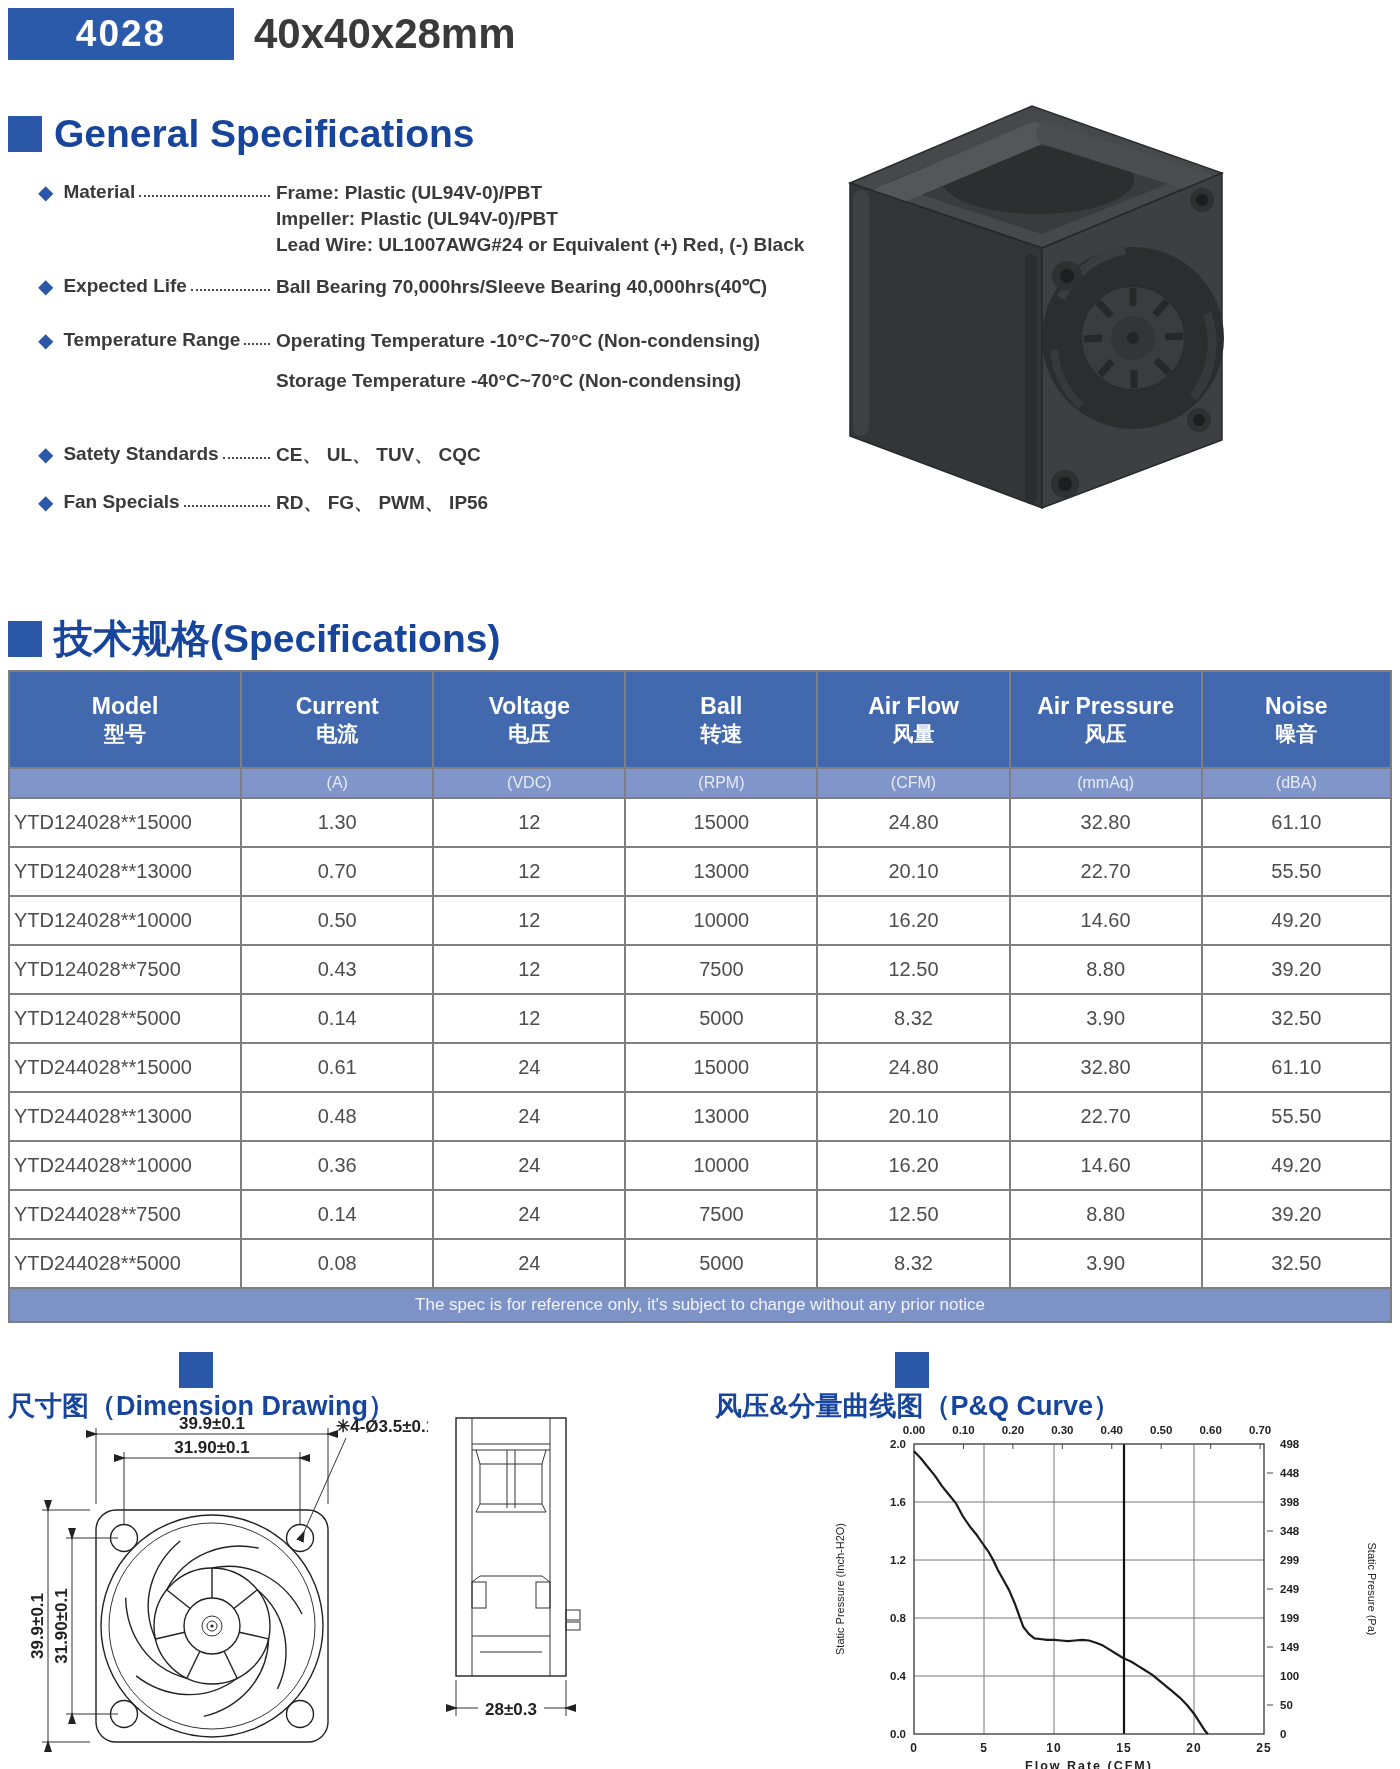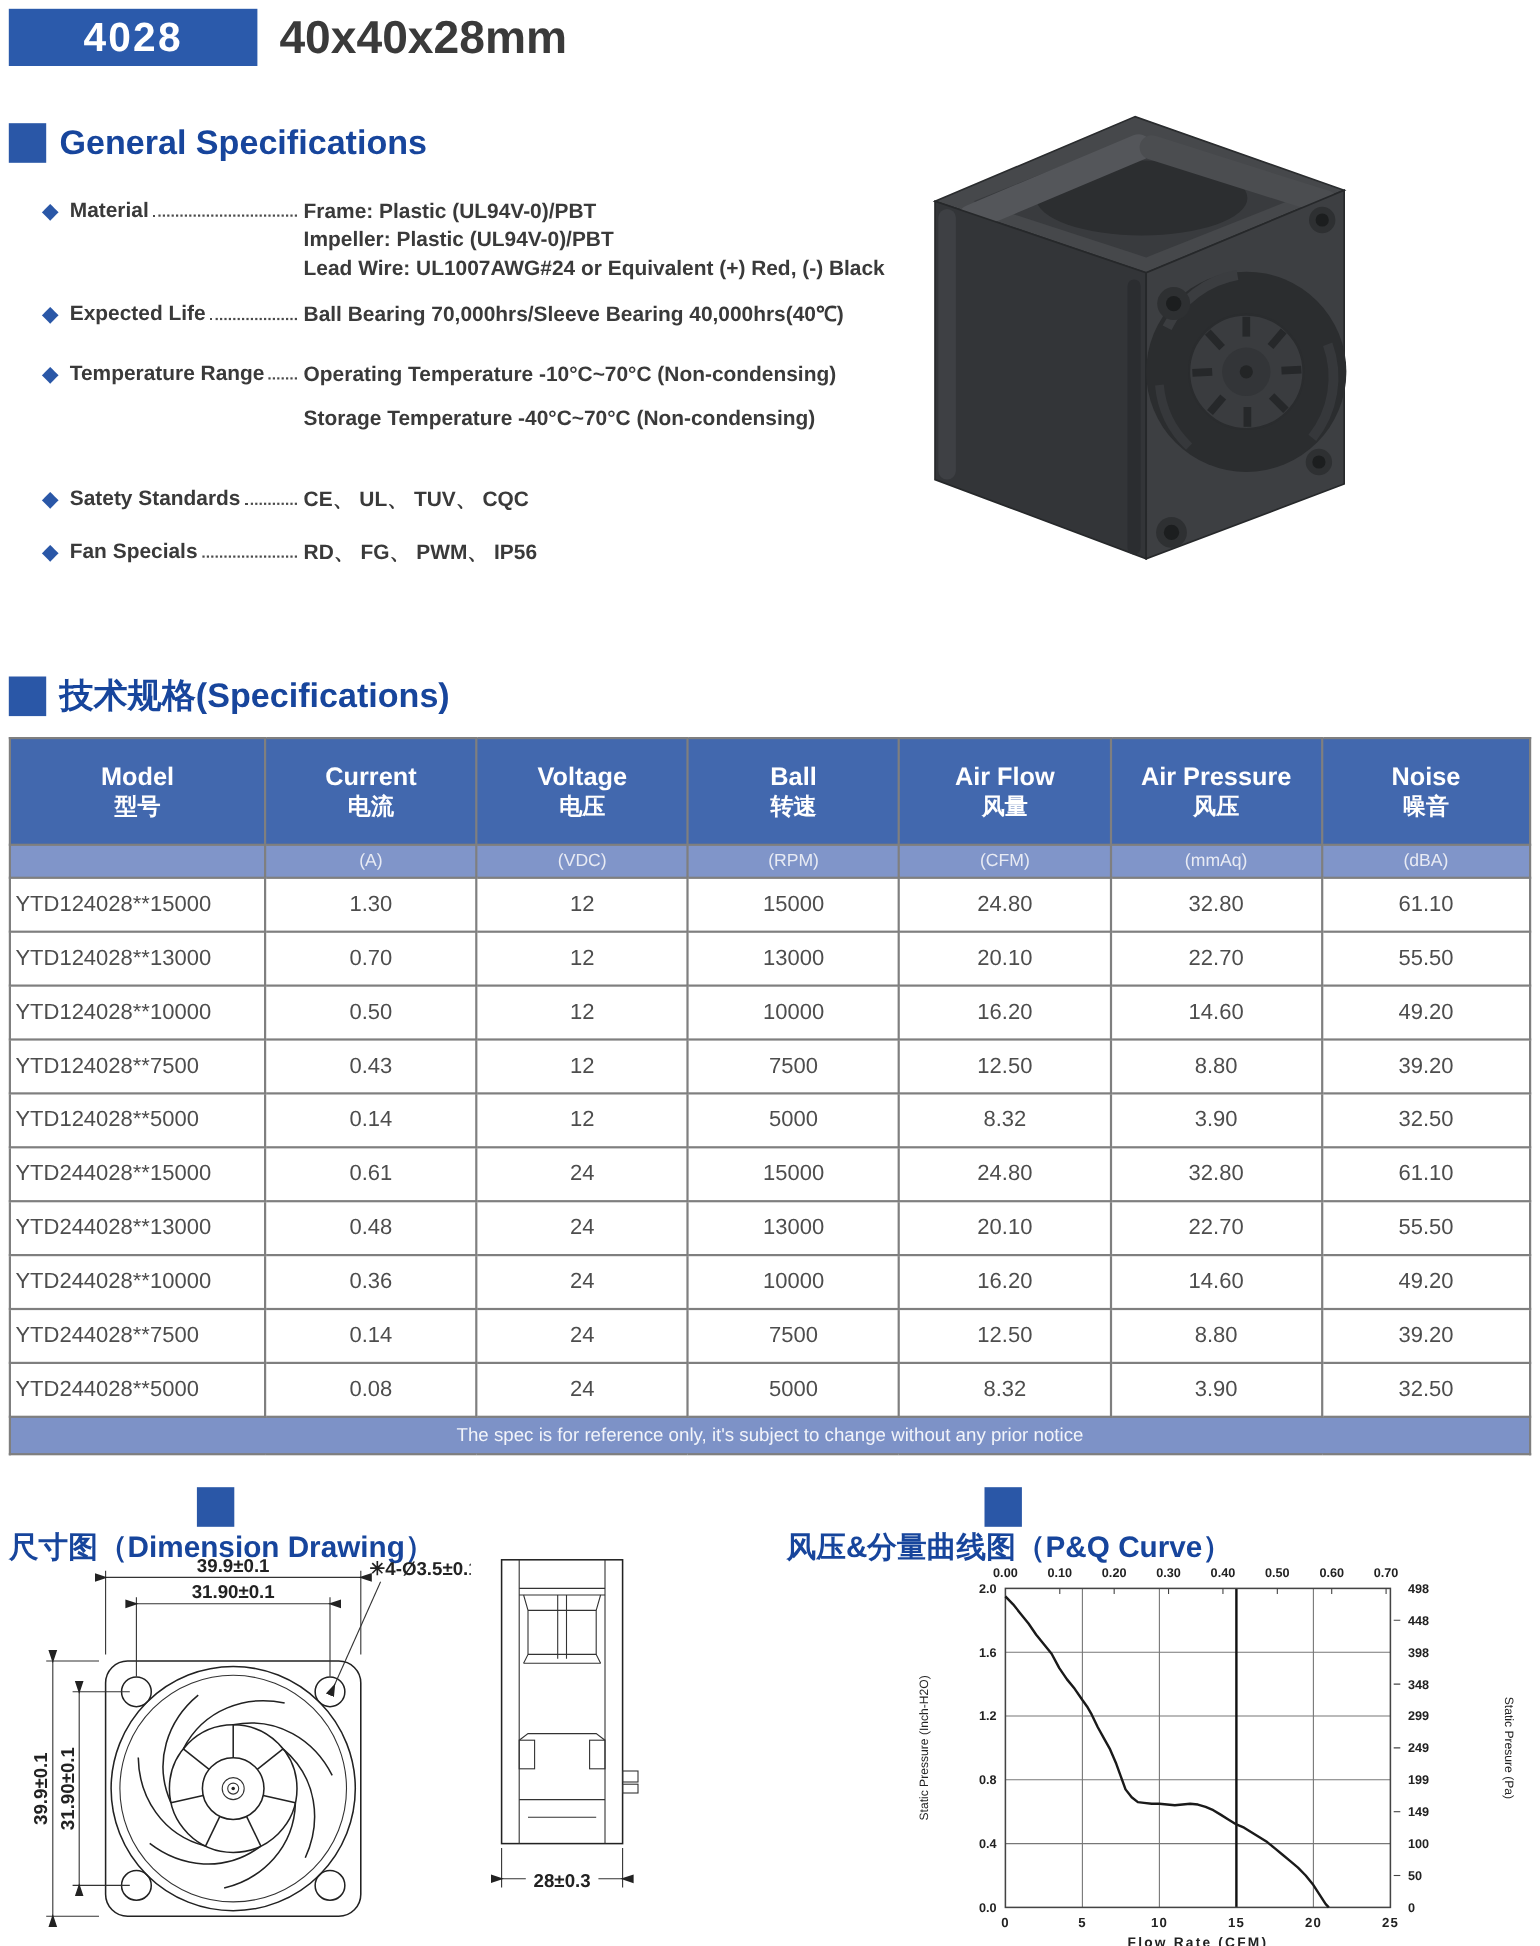--- a/index.html
+++ b/index.html
@@ -8,21 +8,21 @@
 
   
   .hdr { position:absolute; top:8px; left:8px; display:flex; align-items:center; }
   .hdr-code { width:226px; height:52px; background:#2b5aab; color:#fff; font-size:37px;
               font-weight:bold; text-align:center; line-height:52px; letter-spacing:2px; }
   .hdr-size { margin-left:20px; font-size:42px; font-weight:bold; color:#3a3a3a; }
 
   
   .sec-hdr { position:absolute; display:flex; align-items:center; }
   .sec-sq { width:34px; height:36px; background:#2a57a7; margin-right:12px; flex:none; }
-  .sec-txt { font-size:31px; font-weight:bold; color:#17459c; }
+  .sec-txt { font-size:39px; font-weight:bold; color:#17459c; }
 
   
   .spec-list { position:absolute; top:180px; left:38px; width:770px; }
   .spec-row { display:grid; grid-template-columns:238px 1fr; align-items:start; }
   .spec-row + .spec-row { margin-top:16px; }
   .spec-row:nth-child(3) { margin-top:28px; }
   .spec-row:nth-child(4) { margin-top:48px; }
   .spec-row:nth-child(5) { margin-top:22px; }
   .spec-lbl-cell { display:flex; align-items:flex-end; }
   .spec-diamond { color:#2a57a7; font-size:20px; margin-right:10px; line-height:24px; align-self:flex-start; }

